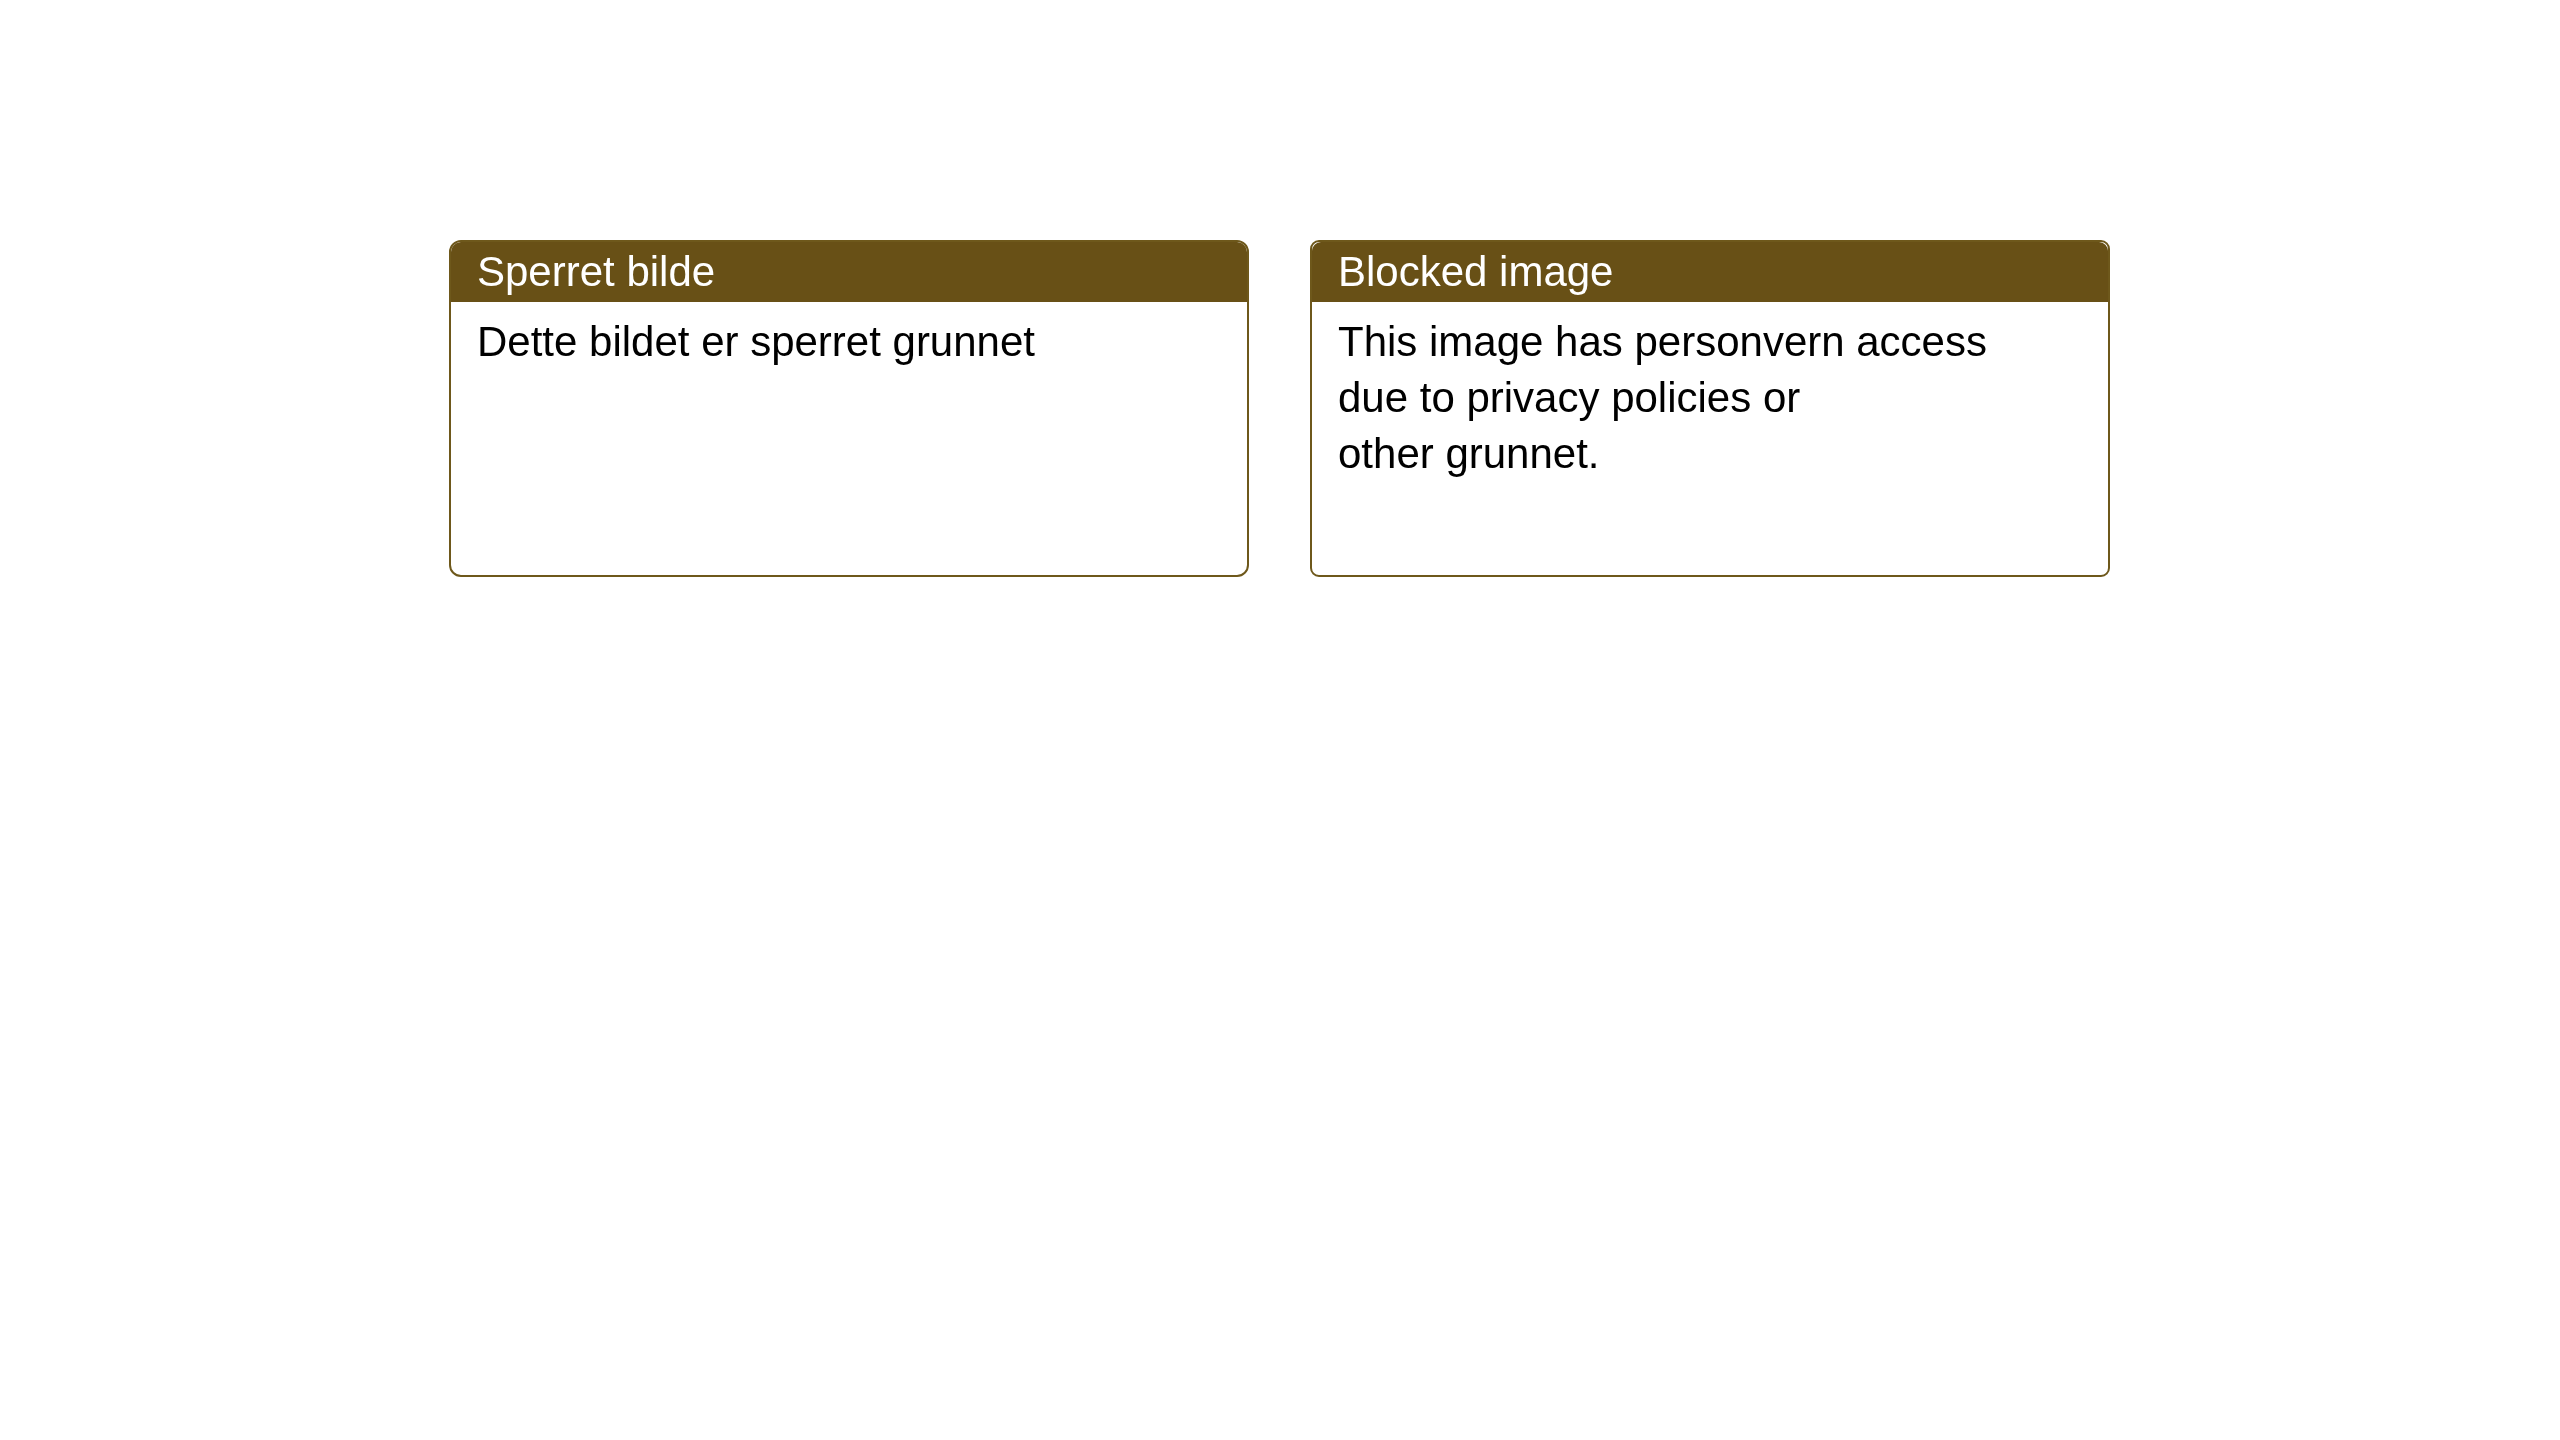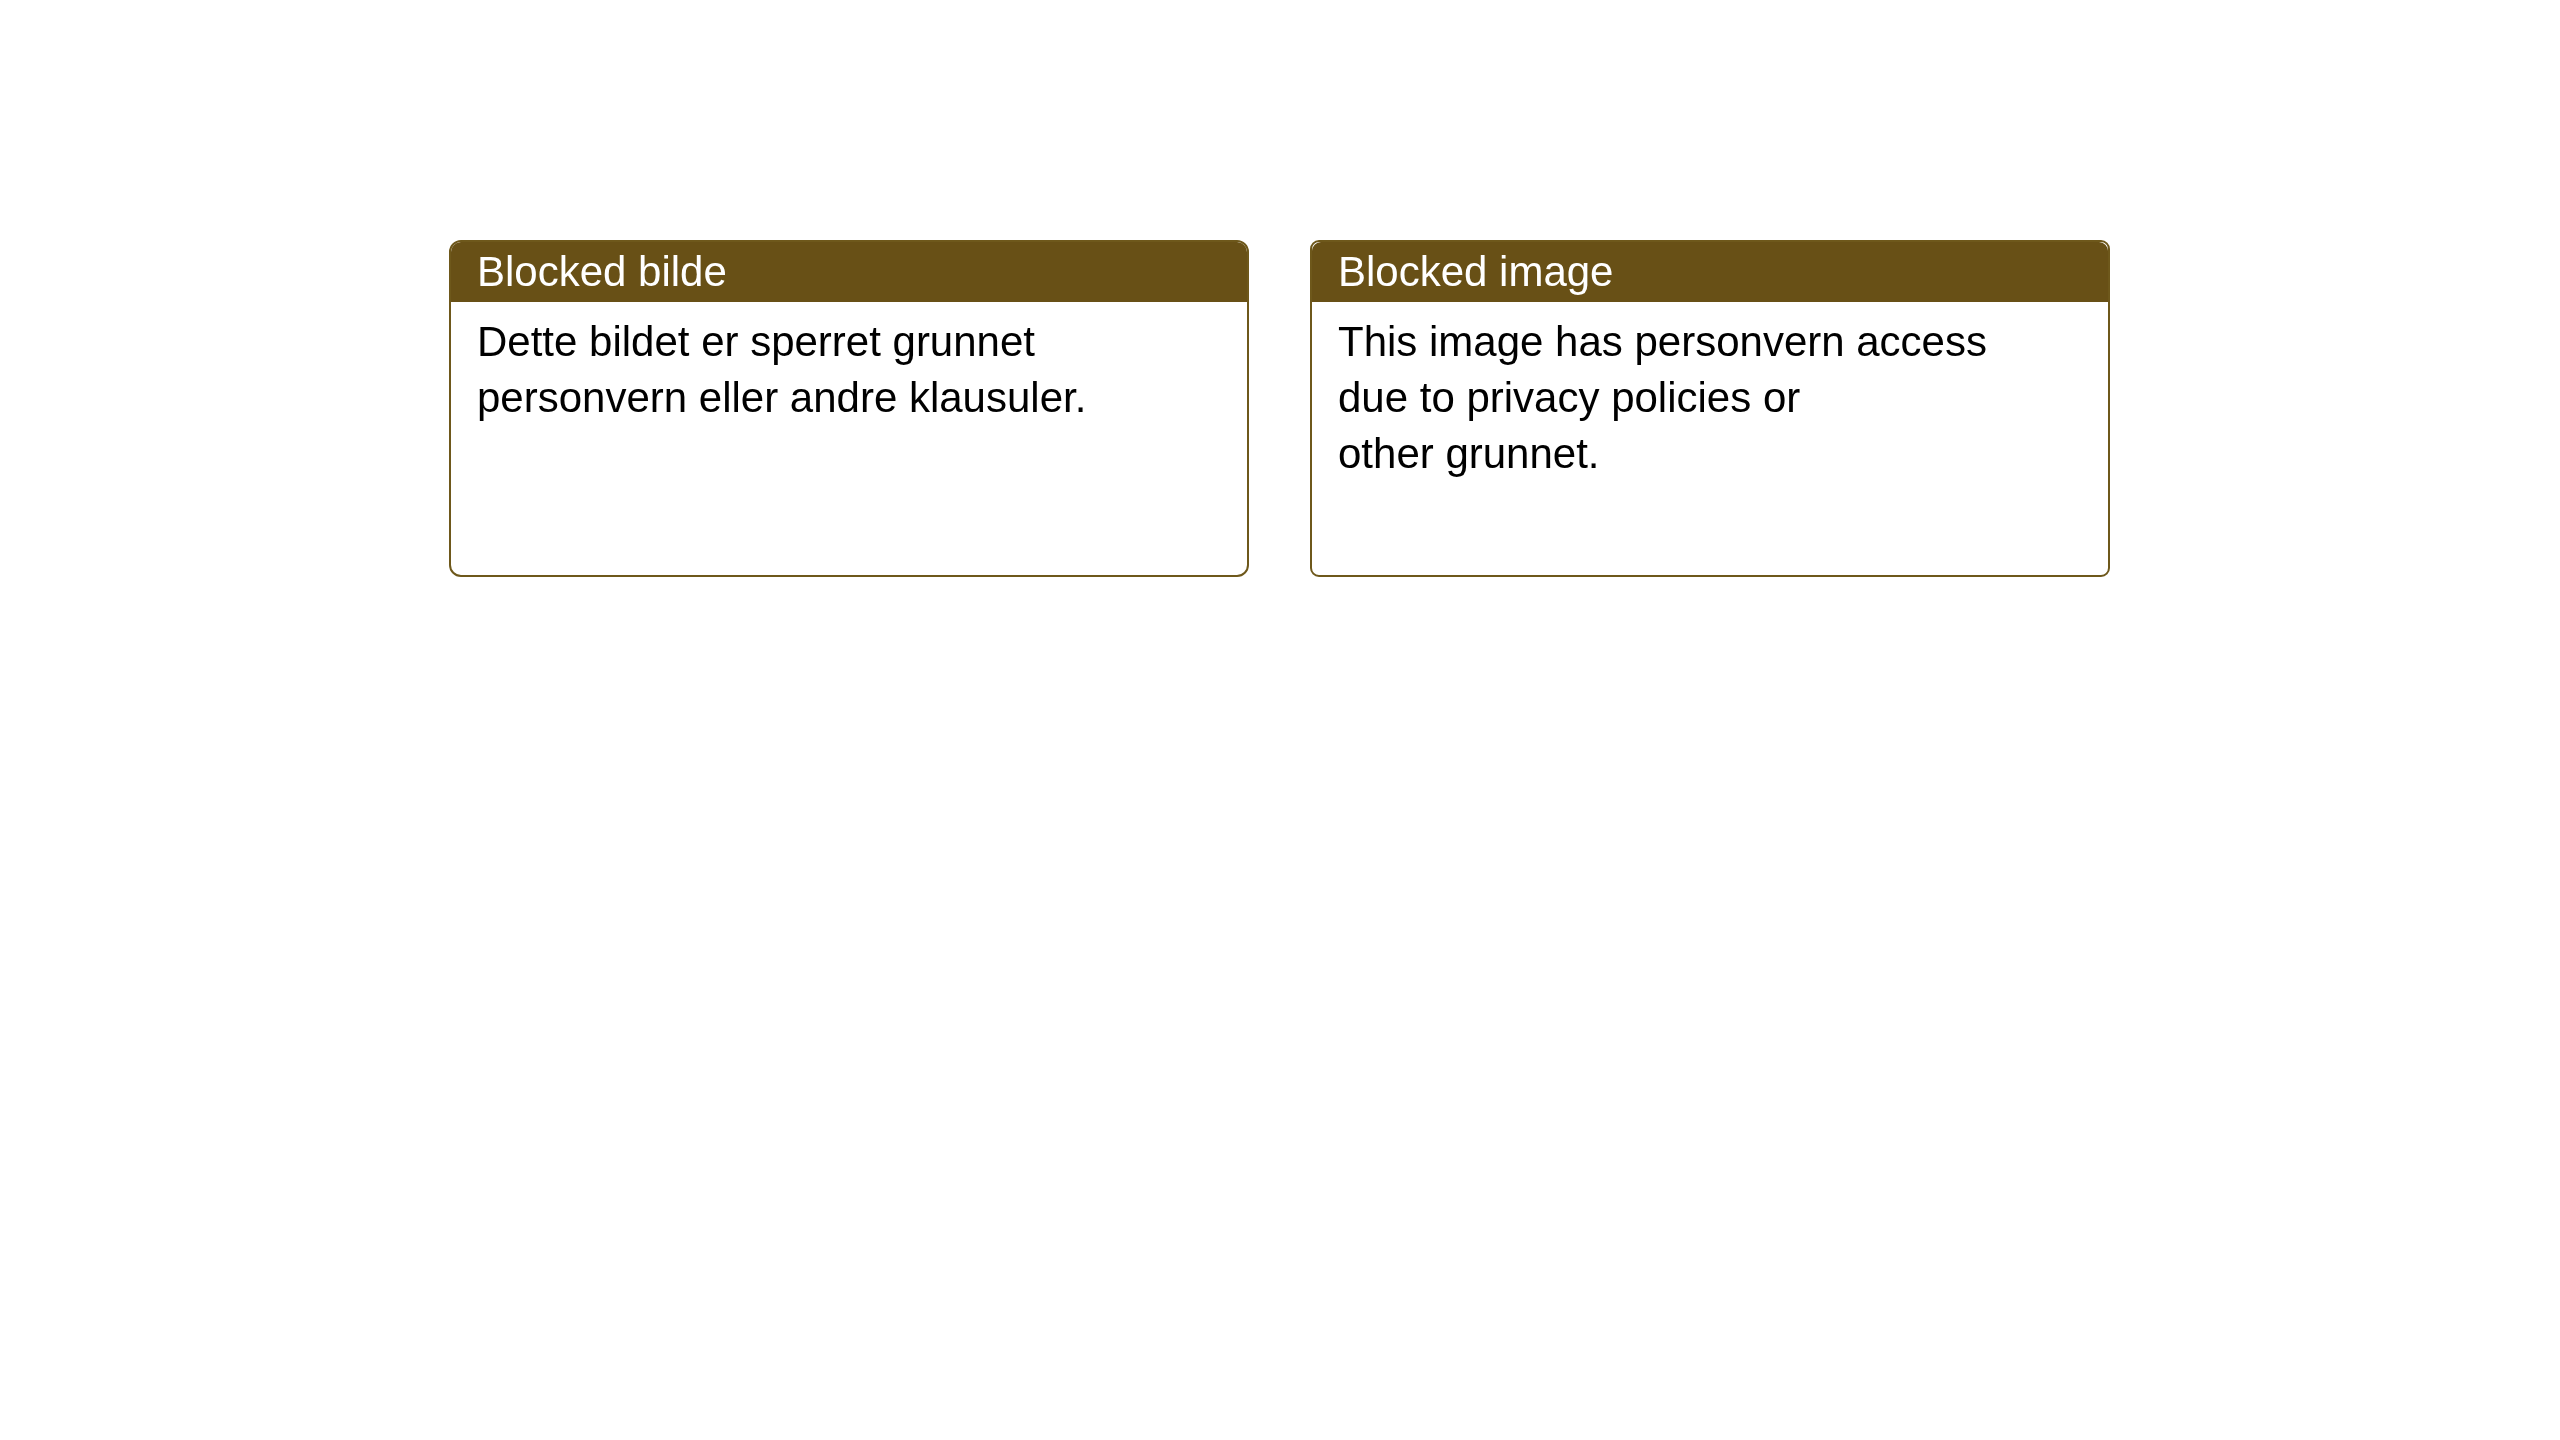--- a/index.html
+++ b/index.html
@@ -57,25 +57,24 @@
   }
   .body-line { white-space: nowrap; }
 </style>
 </head>
 <body>
 
 <div class="page">
 
   <div class="card left">
     <div class="card-header">
-      <span class="card-title">Blocked bilde</span>
+      <span class="card-title">Sperret bilde</span>
     </div>
     <div class="card-body">
       <div class="body-line">Dette bildet er sperret grunnet</div>
-      <div class="body-line">personvern eller andre klausuler.</div>
     </div>
   </div>
 
   <div class="card right">
     <div class="card-header">
       <span class="card-title">Blocked image</span>
     </div>
     <div class="card-body">
       <div class="body-line">This image has personvern access</div>
       <div class="body-line">due to privacy policies or</div>

